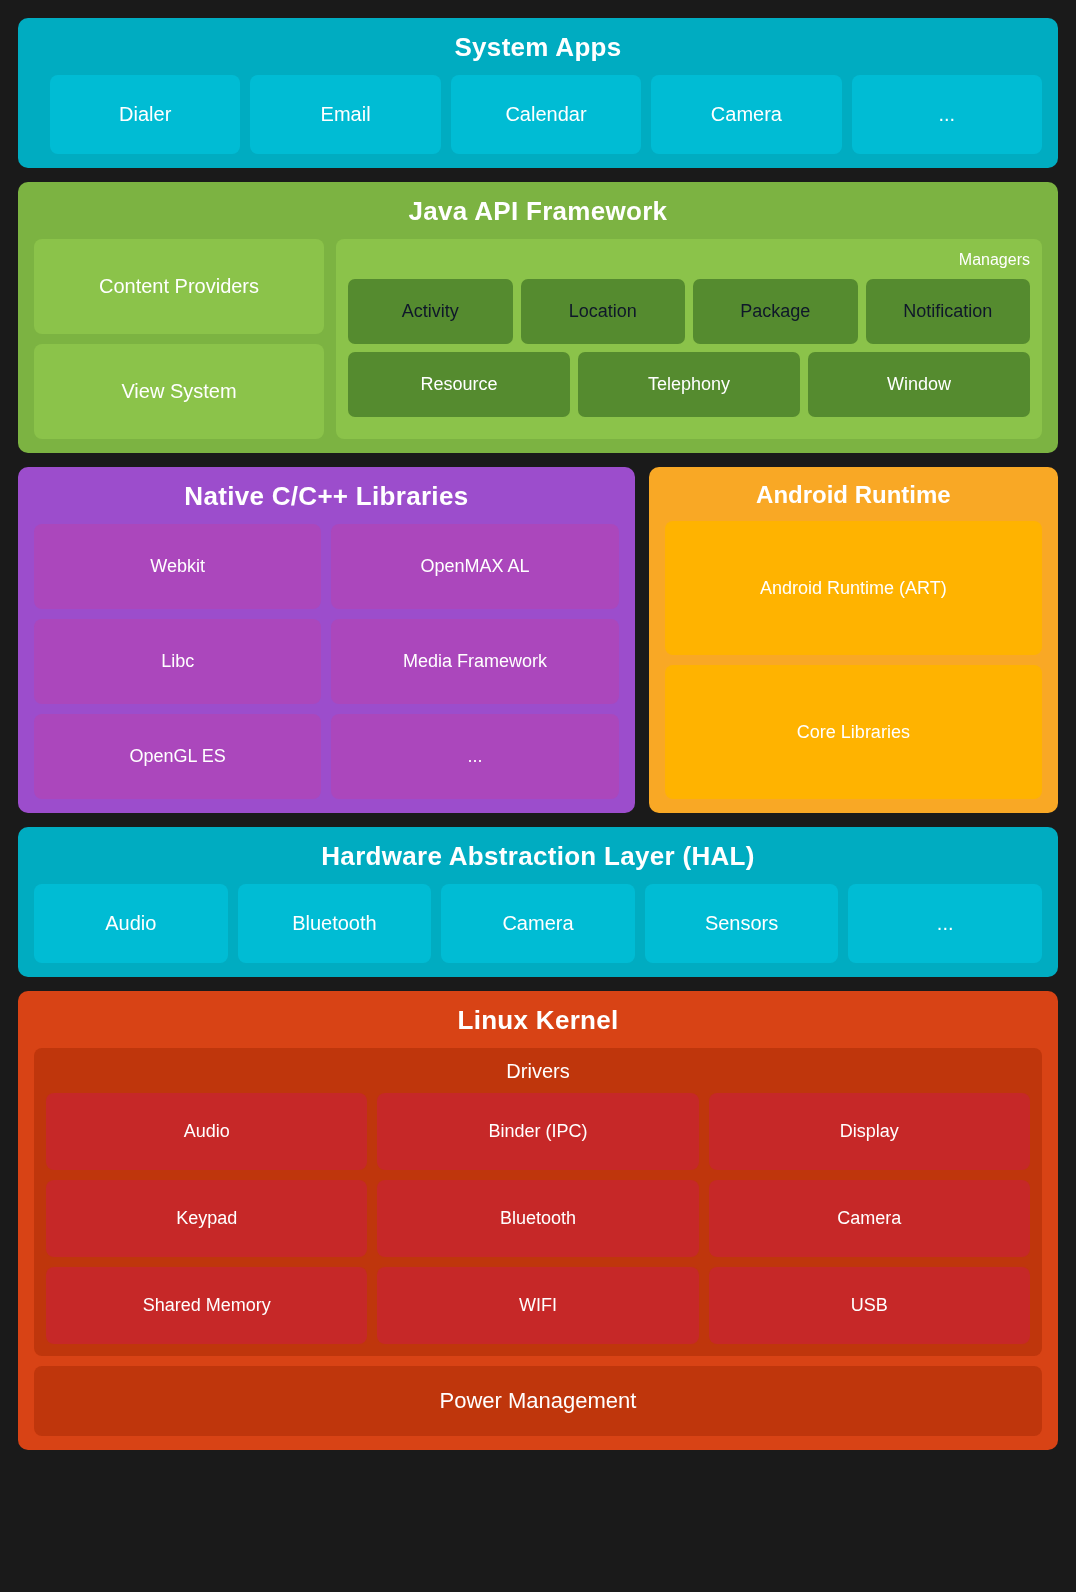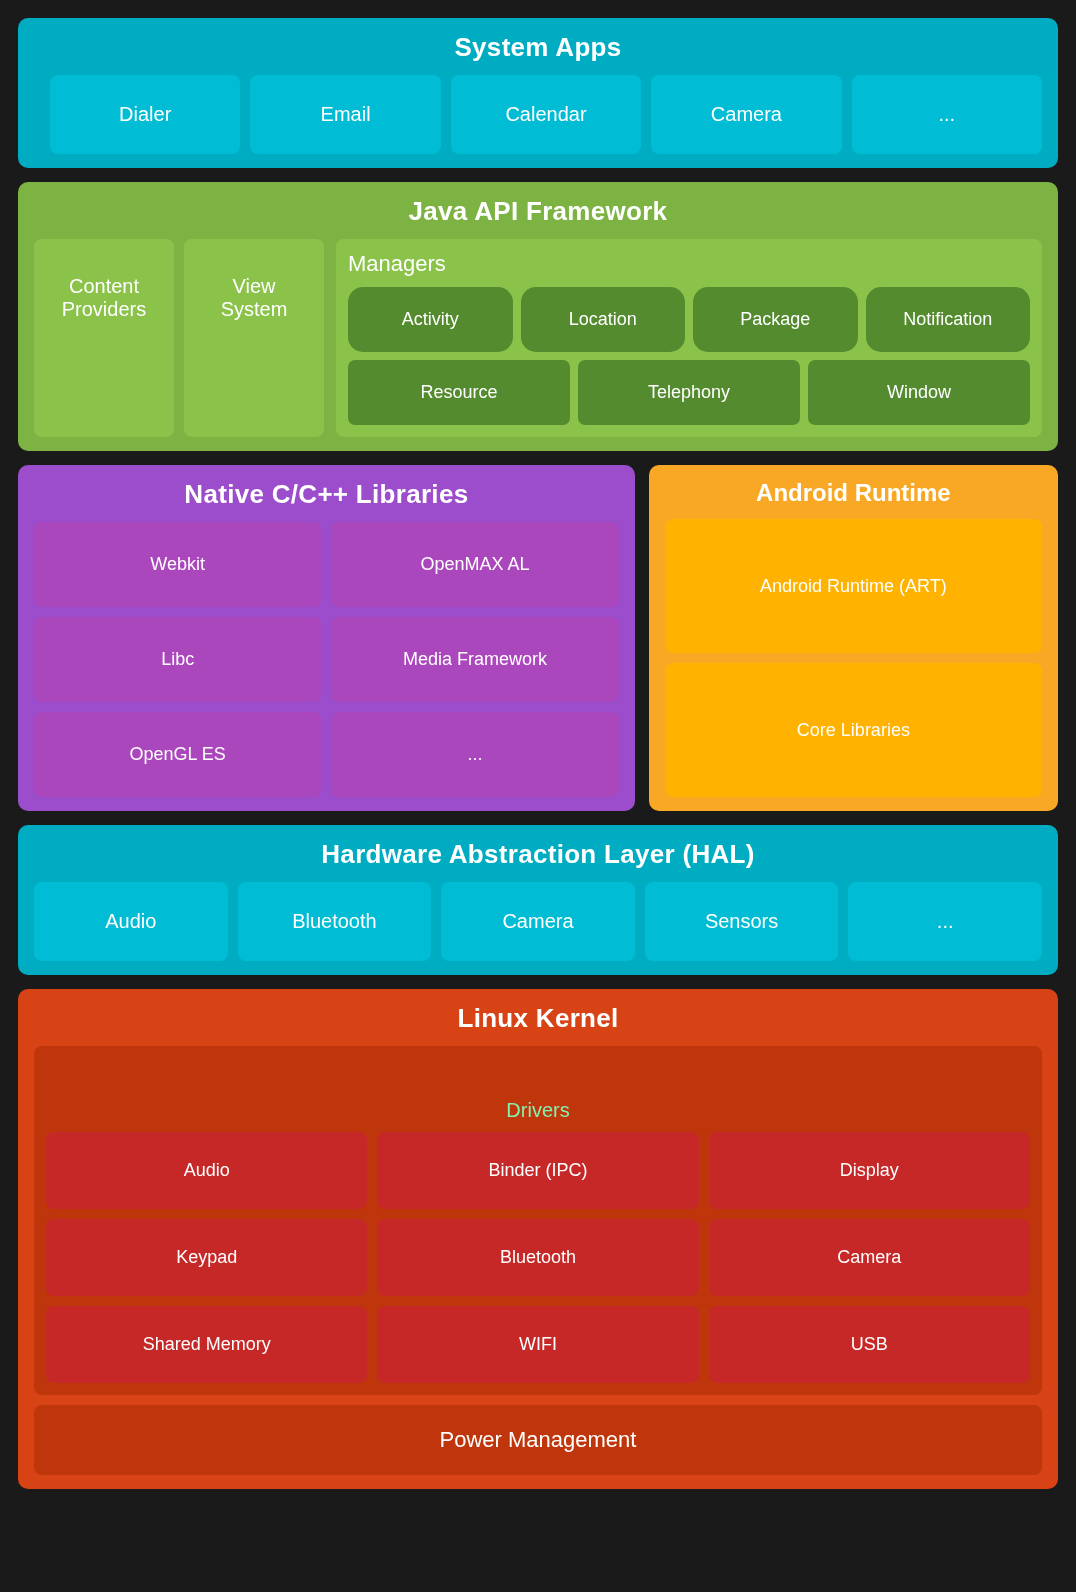--- a/index.html
+++ b/index.html
@@ -53,57 +53,58 @@
     
     .java-api {
       background: #7cb342;
     }
     .java-api-inner {
       display: flex;
       gap: 12px;
     }
     .java-api-left {
       display: flex;
+      flex-direction: column;
       gap: 10px;
       width: 290px;
       flex-shrink: 0;
     }
     .java-left-box {
       background: #8bc34a;
       border-radius: 8px;
       padding: 36px 14px;
       text-align: center;
       color: #fff;
       font-size: 20px;
       flex: 1;
     }
     .java-api-right {
       flex: 1;
       background: #8bc34a;
       border-radius: 8px;
       padding: 12px;
     }
     .managers-title {
-      text-align: left;
-      color: #fff;
-      font-size: 22px;
+      text-align: right;
+      color: #fff;
+      font-size: 16px;
       margin-bottom: 10px;
     }
     .managers-grid-row {
       display: flex;
       gap: 8px;
       margin-bottom: 8px;
     }
     .manager-box {
       flex: 1;
       background: #558b2f;
-      border-radius: 15px;
+      border-radius: 7px;
       padding: 22px 6px;
       text-align: center;
-      color: #ffffff;
+      color: #0f172a;
       font-size: 18px;
     }
     .managers-row2 {
       display: flex;
       gap: 8px;
       justify-content: center;
     }
     .manager-box-row2 {
       flex: 1;
       background: #558b2f;
@@ -199,24 +200,23 @@
       background: #d84315;
     }
     .kernel-inner {
       background: #bf360c;
       border-radius: 8px;
       padding: 12px;
       margin-bottom: 10px;
     }
     .drivers-title {
       text-align: center;
-      color: #86efac;
+      color: #ffffff;
       font-size: 20px;
       margin-bottom: 10px;
-      margin-top: 41px;
     }
     .drivers-grid {
       display: grid;
       grid-template-columns: 1fr 1fr 1fr;
       gap: 10px;
     }
     .driver-box {
       background: #c62828;
       border-radius: 8px;
       padding: 28px 10px;

